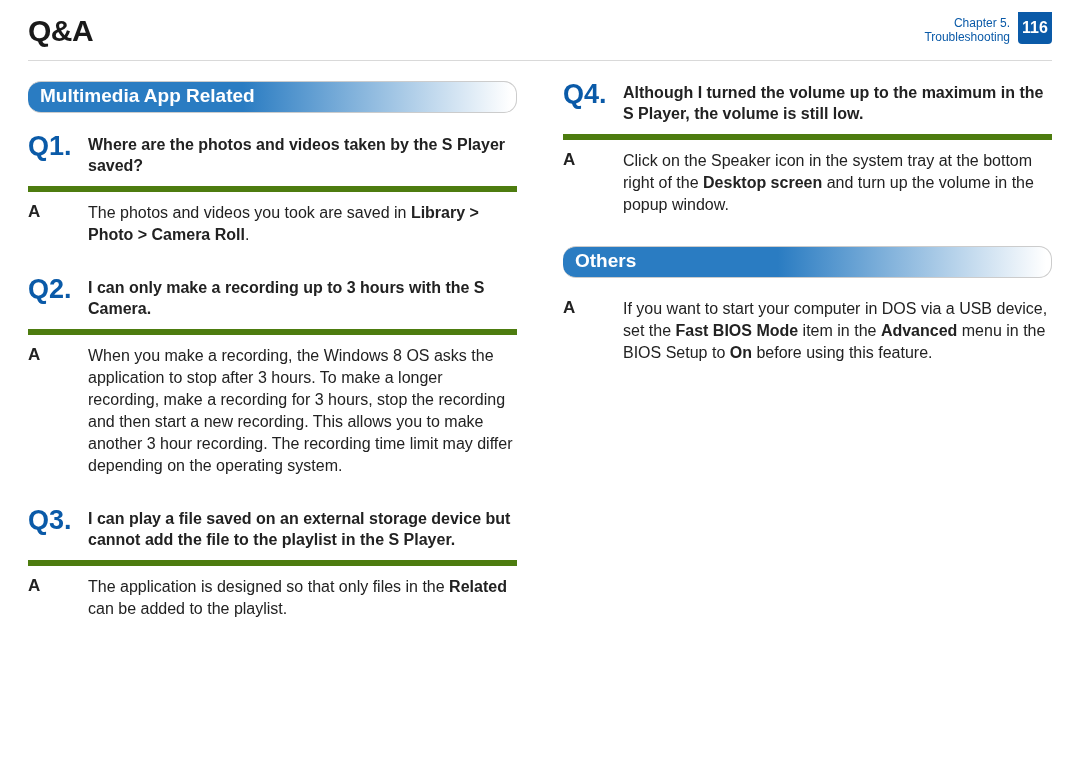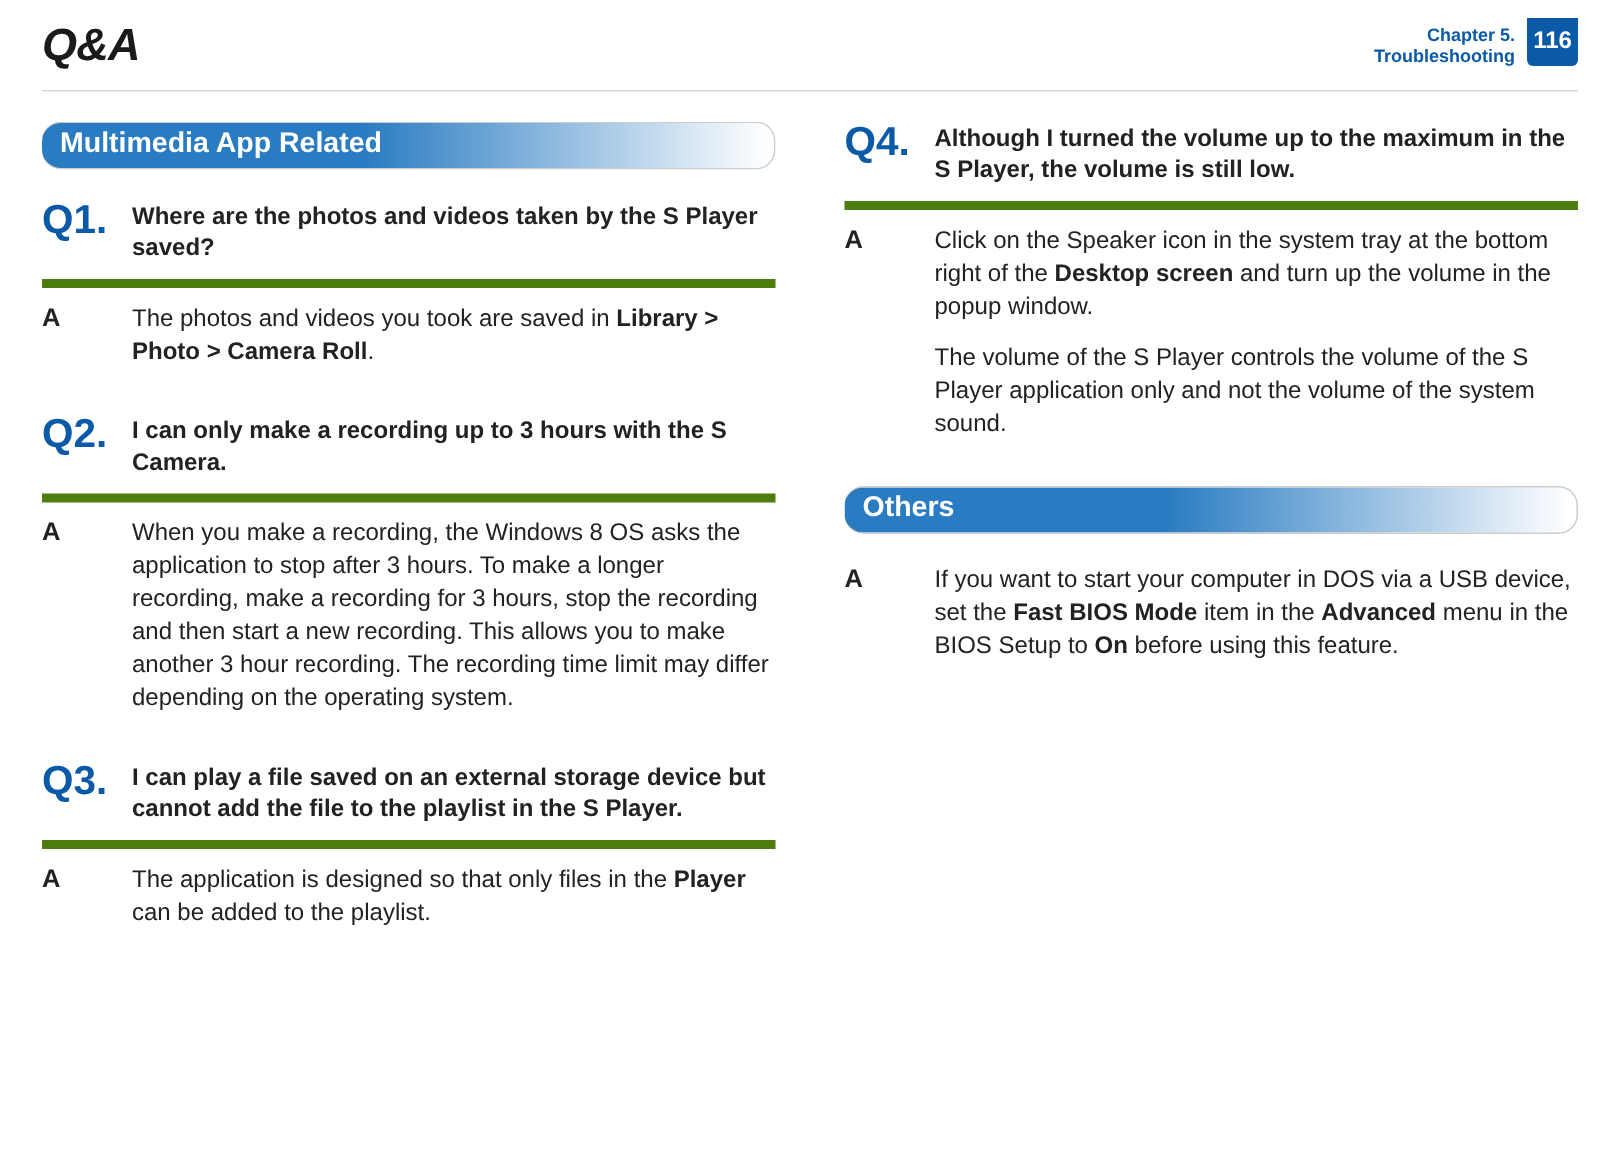--- a/index.html
+++ b/index.html
@@ -19,31 +19,30 @@
     align-items: flex-start;
     border-bottom: 1px solid #d9d9d9;
     height: 48px;
   }
   .page-title {
     font-size: 30px;
     font-weight: 700;
     color: #1a1a1a;
     letter-spacing: -0.5px;
     padding-top: 2px;
-    font-style: italic;
   }
   .chapter-box {
     display: flex;
     align-items: stretch;
   }
   .chapter-text {
     text-align: right;
     color: #0a5aa8;
     font-size: 12px;
-    font-weight: 700;
+    font-weight: 400;
     line-height: 14px;
     padding: 4px 8px 0 0;
   }
   .page-num {
     background: #0a5aa8;
     color: #fff;
     width: 34px;
     display: flex;
     align-items: center;
     justify-content: center;
@@ -156,38 +155,37 @@
       </div>
     </div>
 
     <div class="qa">
       <div class="q-row">
         <div class="q-label">Q3.</div>
         <div class="q-text">I can play a file saved on an external storage device but cannot add the file to the playlist in the S Player.</div>
       </div>
       <div class="a-row">
         <div class="a-label">A</div>
-        <div class="a-text">The application is designed so that only files in the <b>Player</b> can be added to the playlist.</div>
+        <div class="a-text">The application is designed so that only files in the <b>Related</b> can be added to the playlist.</div>
       </div>
     </div>
 
   </div>
 
   <div class="col">
 
     <div class="qa">
       <div class="q-row">
         <div class="q-label">Q4.</div>
         <div class="q-text">Although I turned the volume up to the maximum in the S Player, the volume is still low.</div>
       </div>
       <div class="a-row">
         <div class="a-label">A</div>
         <div class="a-text">
           <p>Click on the Speaker icon in the system tray at the bottom right of the <b>Desktop screen</b> and turn up the volume in the popup window.</p>
-          <p>The volume of the S Player controls the volume of the S Player application only and not the volume of the system sound.</p>
         </div>
       </div>
     </div>
 
     <div class="section-bar">Others</div>
 
     <div class="qa">
       <div class="a-row">
         <div class="a-label">A</div>
         <div class="a-text">If you want to start your computer in DOS via a USB device, set the <b>Fast BIOS Mode</b> item in the <b>Advanced</b> menu in the BIOS Setup to <b>On</b> before using this feature.</div>

